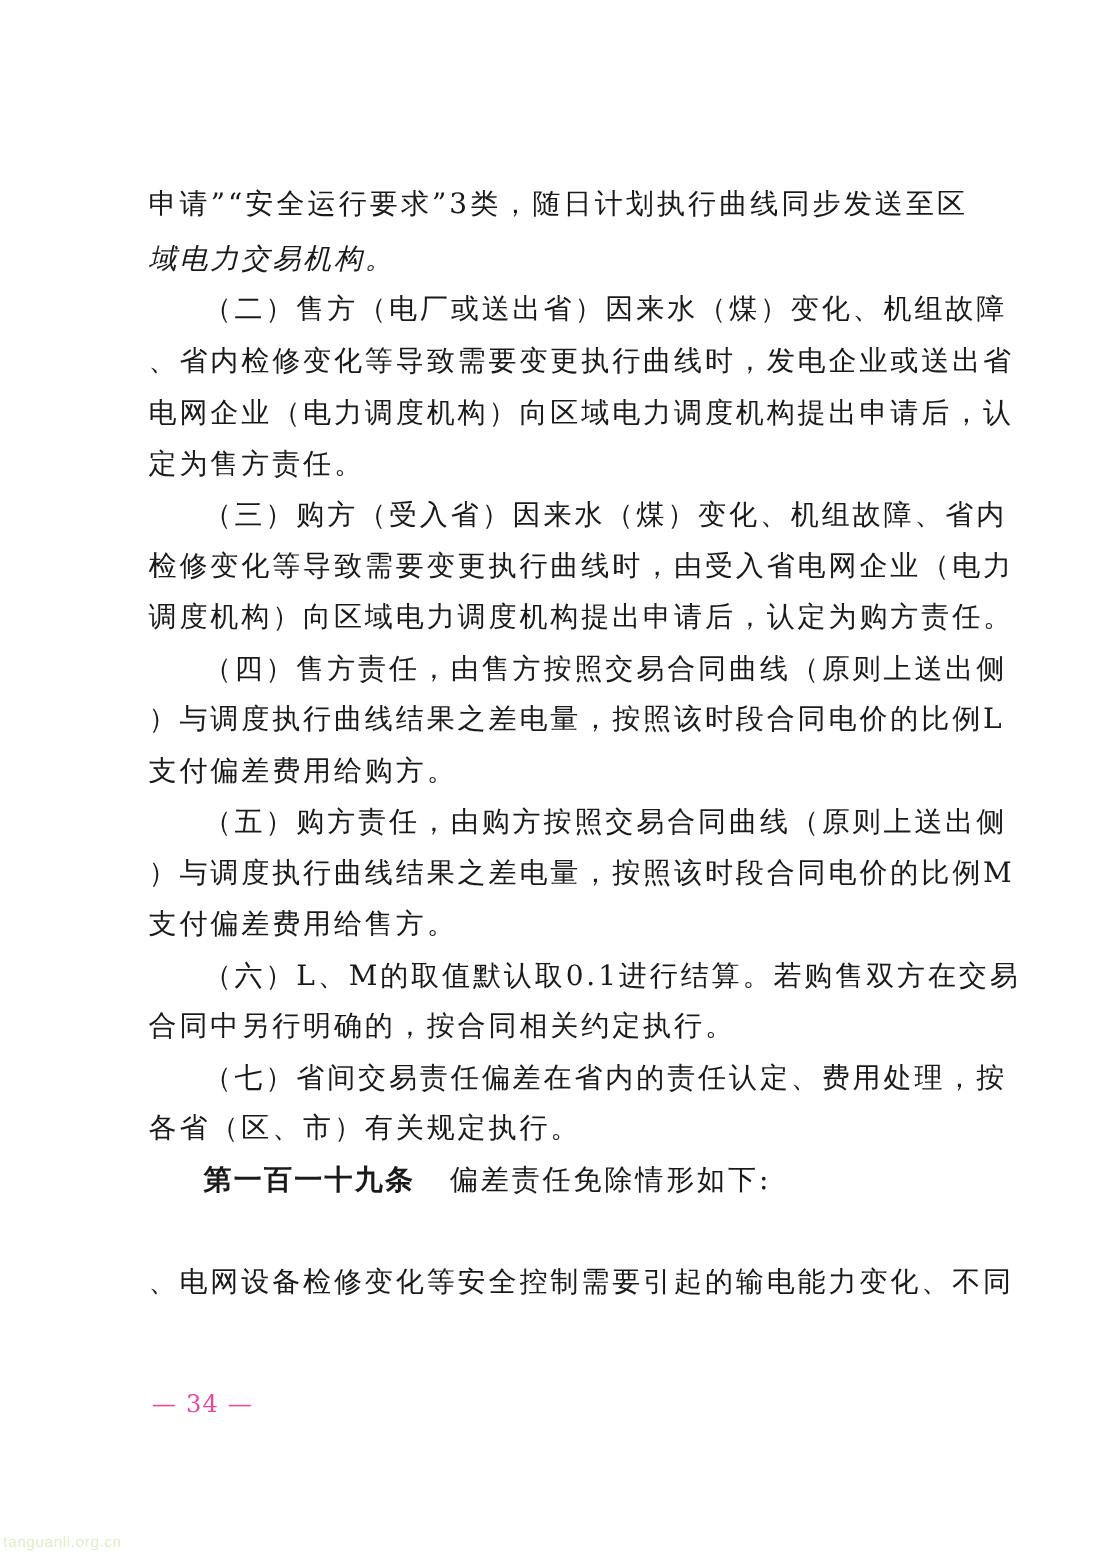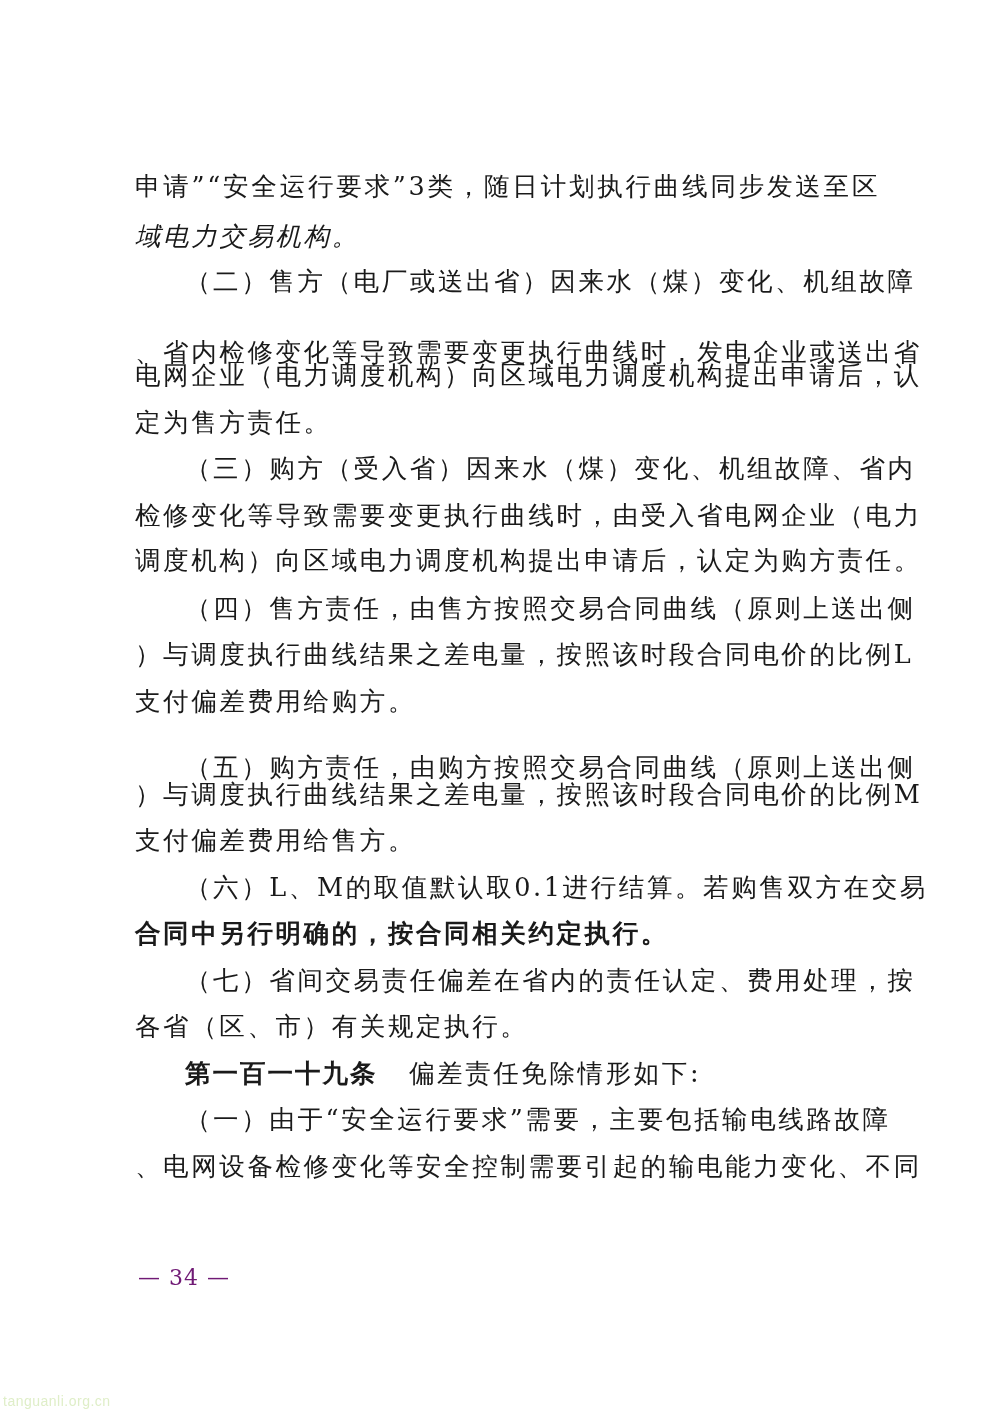--- a/index.html
+++ b/index.html
@@ -43,21 +43,21 @@
     letter-spacing: 2px;
   }
   .page-number {
     position: absolute;
     left: 138px;
     top: 1263px;
     font-size: 22px;
     line-height: 30px;
     letter-spacing: 1px;
     white-space: nowrap;
-    color: #701a75;
+    color: #ec4899;
   }
   .watermark {
     position: absolute;
     left: 3px;
     top: 1392px;
     font-family: Liberation Sans, sans-serif;
     font-size: 14px;
     line-height: 18px;
     color: #dfeec8;
     letter-spacing: 0.5px;
@@ -65,47 +65,46 @@
 </style>
 </head>
 <body>
 
 <div class="page">
 
   <div class="line" style="top:168px;">申请”“安全运行要求”3类，随日计划执行曲线同步发送至区</div>
   <div class="line short" style="top:218px;font-style:italic;">域电力交易机构。</div>
 
   <div class="line indent" style="top:263px;">（二）售方（电厂或送出省）因来水（煤）变化、机组故障</div>
-  <div class="line" style="top:310px;margin-top:24px;">、省内检修变化等导致需要变更执行曲线时，发电企业或送出省</div>
+  <div class="line" style="top:310px;">、省内检修变化等导致需要变更执行曲线时，发电企业或送出省</div>
   <div class="line" style="top:358px;font-family:Liberation Serif, serif;">电网企业（电力调度机构）向区域电力调度机构提出申请后，认</div>
   <div class="line short" style="top:404px;">定为售方责任。</div>
 
   <div class="line indent" style="top:450px;">（三）购方（受入省）因来水（煤）变化、机组故障、省内</div>
   <div class="line" style="top:497px;">检修变化等导致需要变更执行曲线时，由受入省电网企业（电力</div>
   <div class="line" style="top:543px;font-family:Liberation Serif, serif;">调度机构）向区域电力调度机构提出申请后，认定为购方责任。</div>
 
   <div class="line" style="top:636px;">）与调度执行曲线结果之差电量，按照该时段合同电价的比例L</div>
   <div class="line indent" style="top:590px;">（四）售方责任，由售方按照交易合同曲线（原则上送出侧</div>
   <div class="line short" style="top:683px;">支付偏差费用给购方。</div>
 
-  <div class="line indent" style="top:729px;margin-top:20px;">（五）购方责任，由购方按照交易合同曲线（原则上送出侧</div>
+  <div class="line indent" style="top:729px;">（五）购方责任，由购方按照交易合同曲线（原则上送出侧</div>
   <div class="line" style="top:776px;">）与调度执行曲线结果之差电量，按照该时段合同电价的比例M</div>
   <div class="line short" style="top:822px;">支付偏差费用给售方。</div>
 
   <div class="line indent" style="top:869px;">（六）L、M的取值默认取0.1进行结算。若购售双方在交易</div>
-  <div class="line short" style="top:915px;font-weight:bold;">合同中另行明确的，按合同相关约定执行。</div>
+  <div class="line short" style="top:915px;">合同中另行明确的，按合同相关约定执行。</div>
 
   <div class="line indent" style="top:962px;">（七）省间交易责任偏差在省内的责任认定、费用处理，按</div>
   <div class="line short" style="top:1008px;">各省（区、市）有关规定执行。</div>
 
   <div class="line indent short" style="top:1055px;">
     <span class="bold">第一百一十九条</span>
     <span style="display:inline-block;width:10px;"></span>
     <span>偏差责任免除情形如下:</span>
   </div>
 
-  <div class="line indent" style="top:1101px;">（一）由于“安全运行要求”需要，主要包括输电线路故障</div>
   <div class="line" style="top:1148px;">、电网设备检修变化等安全控制需要引起的输电能力变化、不同</div>
 
   <div class="page-number">— 34 —</div>
 
   <div class="watermark">tanguanli.org.cn</div>
 </div>
 
 </body></html>

